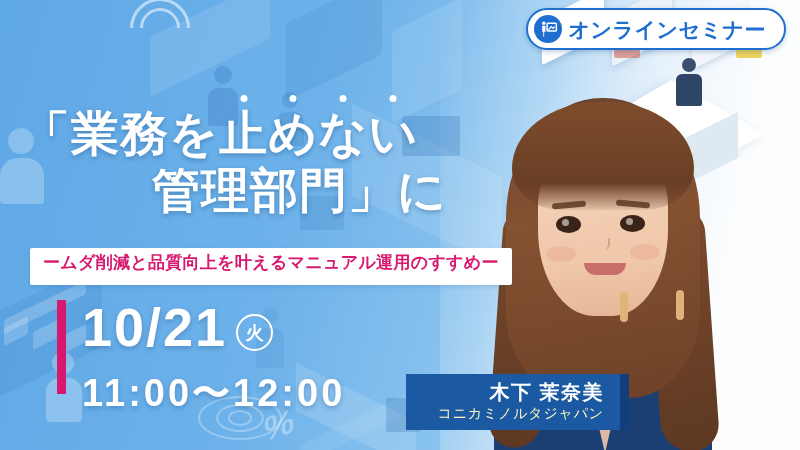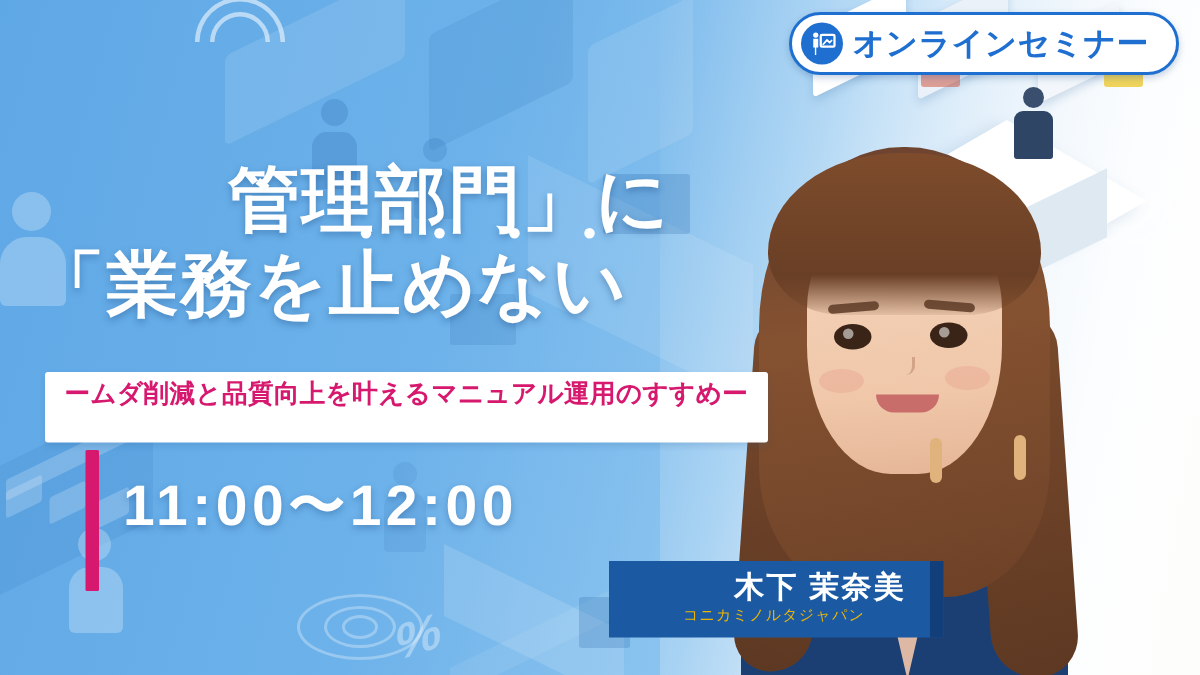--- a/index.html
+++ b/index.html
@@ -72,21 +72,21 @@
   .emph{position:relative;display:inline-block;}
   .emph::before{
     content:"";position:absolute;left:50%;top:-11px;transform:translateX(-50%);
     width:7px;height:7px;border-radius:50%;background:#ffffff;
   }
 
   
   .subbar{
     position:absolute;left:30px;top:248px;z-index:30;
     background:#ffffff;border-radius:2px;
-    padding:4px 13px 22px 13px;
+    padding:4px 13px 12px 13px;
     box-shadow:0 2px 4px rgba(40,90,150,.18);
   }
   .subbar-text{
     color:#d6186e;font-size:17px;font-weight:700;letter-spacing:.3px;
     white-space:nowrap;line-height:1.25;
   }
 
   
   .datewrap{position:absolute;left:57px;top:300px;z-index:30;display:flex;gap:16px;}
   .dt-bar{width:9px;height:94px;background:#d6186e;flex:0 0 auto;border-radius:1px;}
@@ -163,22 +163,22 @@
   .nameplate{
     position:absolute;left:406px;top:374px;z-index:35;
     background:#1b5aa3;padding:6px 16px 8px 22px;min-width:176px;
     border-right:9px solid #123f79;
   }
   .np-name{
     color:#ffffff;font-size:20px;font-weight:700;letter-spacing:1.5px;
     text-align:right;line-height:1.2;white-space:nowrap;
   }
   .np-org{
-    color:#eab308;font-size:10px;font-weight:400;letter-spacing:.8px;
-    text-align:center;line-height:1.3;white-space:nowrap;
+    color:#fef9c3;font-size:14px;font-weight:400;letter-spacing:.8px;
+    text-align:right;line-height:1.3;white-space:nowrap;
   }
 </style>
 </head>
 <body>
 
 <div class="banner">
 
   <div class="bg-layer">
     <div class="bg-wash-right"></div>
 
@@ -266,31 +266,35 @@
         <path d="M5 8.2h4v7h-1.6v6h-1.1v-6H5z" fill="#ffffff"></path>
         <rect x="11" y="5" width="11" height="9.5" rx="1" fill="none" stroke="#ffffff" stroke-width="1.8"></rect>
         <path d="M13 12.6l3-3.4 2.1 2 1.6-1.6" fill="none" stroke="#ffffff" stroke-width="1.4" stroke-linecap="round"></path>
       </svg>
     </span>
     <span class="badge-text">オンラインセミナー</span>
   </div>
 
 
   <div class="headline">
+    <div class="hl-line"><span>「業務を</span><span class="emph">止</span><span class="emph">め</span><span class="emph">な</span><span class="emph">い</span></div>
     <div class="hl-line indent">管理部門」に</div>
-    <div class="hl-line"><span>「業務を</span><span class="emph">止</span><span class="emph">め</span><span class="emph">な</span><span class="emph">い</span></div>
   </div>
 
   <div class="subbar">
     <div class="subbar-text">ームダ削減と品質向上を叶えるマニュアル運用のすすめー</div>
   </div>
 
   <div class="datewrap">
     <div class="dt-bar"></div>
     <div class="dt-col">
+      <div class="dt-row">
+        <span class="dt-date">10/21</span>
+        <span class="dt-dow">火</span>
+      </div>
       <div class="dt-time">11:00〜12:00</div>
     </div>
   </div>
 
   <div class="nameplate">
     <div class="np-name">木下 茉奈美</div>
     <div class="np-org">コニカミノルタジャパン</div>
   </div>
 
 </div>

